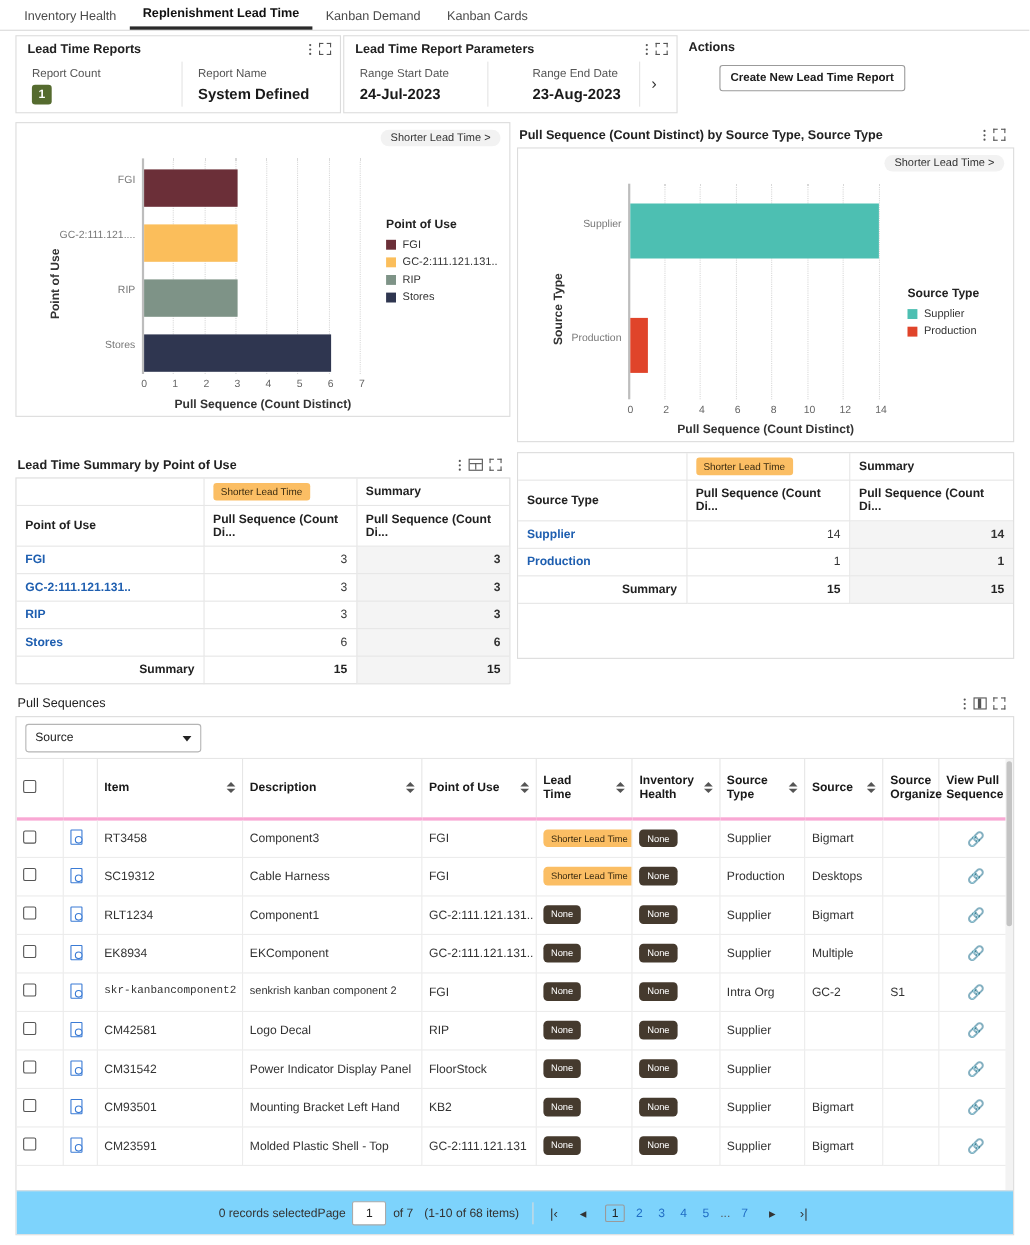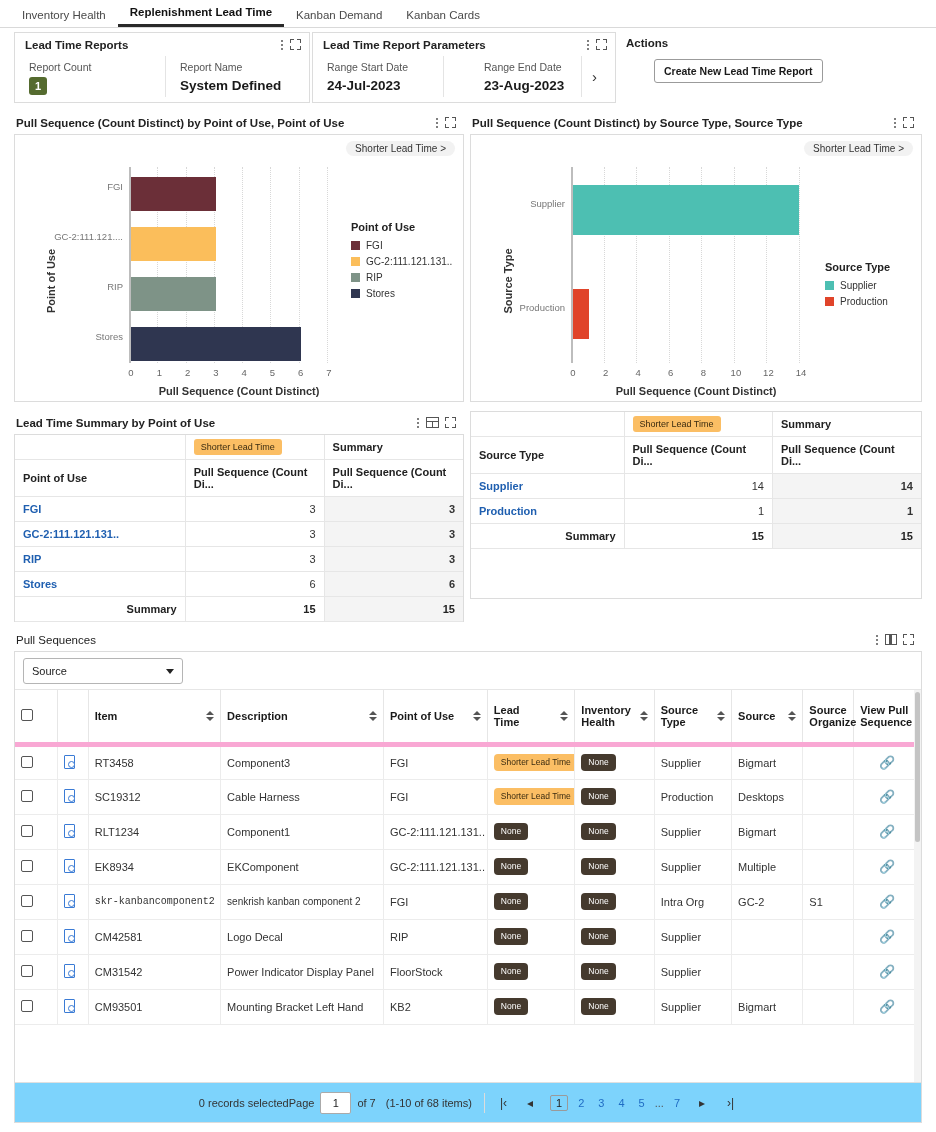--- a/index.html
+++ b/index.html
@@ -132,21 +132,21 @@
     display: flex; align-items: center; justify-content: space-between;
     padding: 0 8px; font-size: 11px; color: #222; background: #fff; cursor: pointer;
   }
   .caret { width: 0; height: 0; border-left: 4.5px solid transparent; border-right: 4.5px solid transparent; border-top: 5px solid #222; }
 
   .grid-scroll { position: absolute; left: 0; right: 0; top: 38px; bottom: 40px; overflow: hidden; }
   table.grid { width: 100%; border-collapse: collapse; table-layout: fixed; }
   table.grid th {
     font-size: 11px; font-weight: bold; color: #1a1a1a;
     text-align: left; vertical-align: middle;
-    padding: 8px 6px; border-right: 1px solid #e6e6e6; border-bottom: 5px solid #f9a8d4;
+    padding: 8px 6px; border-right: 1px solid #e6e6e6; border-bottom: 3px solid #f9a8d4;
     height: 54px;
   }
   table.grid td {
     font-size: 11px; color: #333; padding: 7px 6px;
     border-right: 1px solid #ececec; border-bottom: 1px solid #ececec;
     height: 35px; vertical-align: middle; overflow: hidden; white-space: nowrap;
   }
   table.grid th:last-child, table.grid td:last-child { border-right: none; }
   .th-inner { display: flex; align-items: center; justify-content: space-between; gap: 4px; }
   .sort-ic { width: 8px; height: 12px; position: relative; flex: none; }
@@ -266,36 +266,20 @@
   <div class="actions-panel">
     <div class="panel-head" style="padding-left:8px;">
       <span class="ttl">Actions</span>
     </div>
     <div style="padding:5px 0 0 36px;">
       <span class="btn-outline">Create New Lead Time Report</span>
     </div>
   </div>
 
   <div class="chart-panel-l">
-    <div class="panel-head" style="padding-left:2px;">
-      <span class="ttl">Pull Sequence (Count Distinct) by Point of Use, Point of Use</span>
-      <span class="hdr-icons">
-        <span class="ic ic-kebab">
-            <i></i>
-            <i></i>
-            <i></i>
-          </span>
-        <span class="ic ic-expand">
-            <b></b>
-            <b></b>
-            <b></b>
-            <b></b>
-          </span>
-      </span>
-    </div>
     <div class="chart-box">
       <div class="ghost-pill">Shorter Lead Time &gt;</div>
 
       <div class="chart-area">
         <div class="y-axis-title">Point of Use</div>
 
         <div class="plot" style="left:114px; top:6px; width:198px; height:196px;">
           <div class="axis-line-v" style="left:0;"></div>
           <div class="gridline" style="left:28.3px;"></div>
           <div class="gridline" style="left:56.6px;"></div>
@@ -717,20 +701,33 @@
                 <td class="cell-link">CM93501</td>
                 <td class="cell-link">Mounting Bracket Left Hand</td>
                 <td class="cell-link">KB2</td>
                 <td><span class="badge badge-none">None</span></td>
                 <td><span class="badge badge-none">None</span></td>
                 <td class="cell-link">Supplier</td>
                 <td class="cell-link">Bigmart</td>
                 <td class="cell-link"></td>
                 <td style="text-align:center;"><span class="link-ic">🔗</span></td>
               </tr>
+            <tr>
+                <td><span class="cbx"></span></td>
+                <td><span class="doc-ic"></span></td>
+                <td class="cell-link">CM23591</td>
+                <td class="cell-link">Molded Plastic Shell - Top</td>
+                <td class="cell-link">GC-2:111.121.131</td>
+                <td><span class="badge badge-none">None</span></td>
+                <td><span class="badge badge-none">None</span></td>
+                <td class="cell-link">Supplier</td>
+                <td class="cell-link">Bigmart</td>
+                <td class="cell-link"></td>
+                <td style="text-align:center;"><span class="link-ic">🔗</span></td>
+              </tr>
           </tbody>
         </table>
       </div>
 
       <div class="v-scroll">
         <div class="v-thumb"></div>
       </div>
 
       <div class="grid-footer">
         <span class="records-sel">0 records selected</span>

